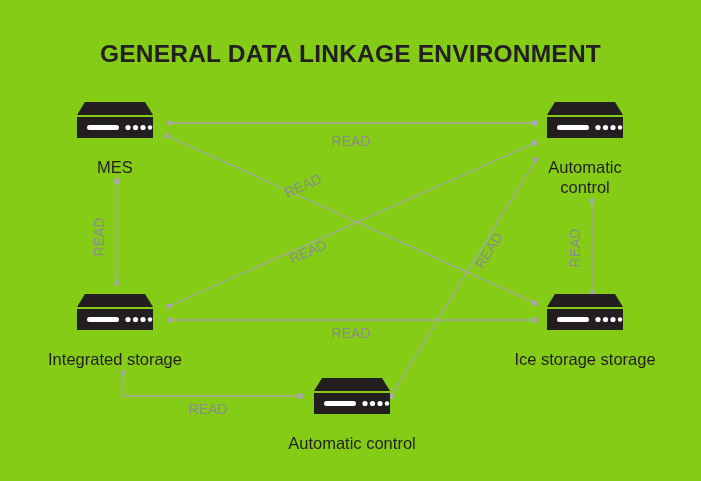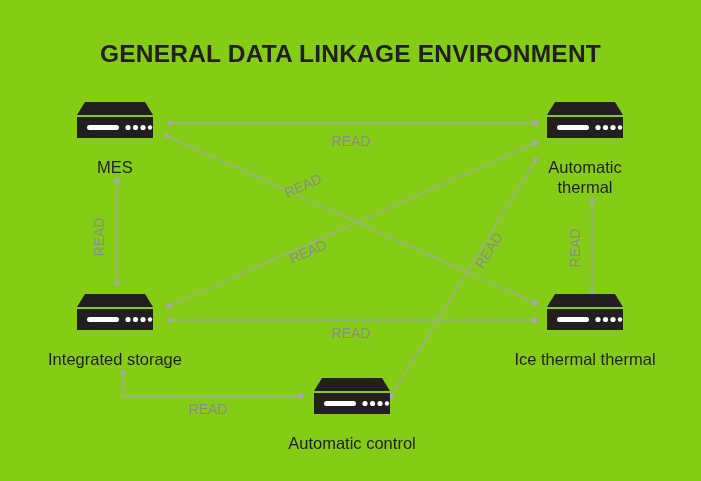--- a/index.html
+++ b/index.html
@@ -152,21 +152,21 @@
         <path d="M 10 1 L 70 1 L 78 14 L 2 14 Z" fill="#231f20"></path>
         <rect x="2" y="16" width="76" height="21" fill="#231f20"></rect>
         <rect x="12" y="24" width="32" height="5" rx="2.5" fill="#ffffff"></rect>
         <circle cx="53" cy="26.5" r="2.6" fill="#ffffff"></circle>
         <circle cx="60.5" cy="26.5" r="2.6" fill="#ffffff"></circle>
         <circle cx="68" cy="26.5" r="2.6" fill="#ffffff"></circle>
         <circle cx="75" cy="26.5" r="2.2" fill="#ffffff"></circle>
       </svg>
     </span>
     <span class="node-label">Automatic
-thermal</span>
+control</span>
   </div>
 
   <div class="node" style="left:30px; top:293px;">
     <span class="icon-wrap">
       <svg width="80" height="38" viewBox="0 0 80 38">
         <path d="M 10 1 L 70 1 L 78 14 L 2 14 Z" fill="#231f20"></path>
         <rect x="2" y="16" width="76" height="21" fill="#231f20"></rect>
         <rect x="12" y="24" width="32" height="5" rx="2.5" fill="#ffffff"></rect>
         <circle cx="53" cy="26.5" r="2.6" fill="#ffffff"></circle>
         <circle cx="60.5" cy="26.5" r="2.6" fill="#ffffff"></circle>
@@ -182,21 +182,21 @@
       <svg width="80" height="38" viewBox="0 0 80 38">
         <path d="M 10 1 L 70 1 L 78 14 L 2 14 Z" fill="#231f20"></path>
         <rect x="2" y="16" width="76" height="21" fill="#231f20"></rect>
         <rect x="12" y="24" width="32" height="5" rx="2.5" fill="#ffffff"></rect>
         <circle cx="53" cy="26.5" r="2.6" fill="#ffffff"></circle>
         <circle cx="60.5" cy="26.5" r="2.6" fill="#ffffff"></circle>
         <circle cx="68" cy="26.5" r="2.6" fill="#ffffff"></circle>
         <circle cx="75" cy="26.5" r="2.2" fill="#ffffff"></circle>
       </svg>
     </span>
-    <span class="node-label">Ice thermal thermal</span>
+    <span class="node-label">Ice storage storage</span>
   </div>
 
   <div class="node" style="left:267px; top:377px;">
     <span class="icon-wrap">
       <svg width="80" height="38" viewBox="0 0 80 38">
         <path d="M 10 1 L 70 1 L 78 14 L 2 14 Z" fill="#231f20"></path>
         <rect x="2" y="16" width="76" height="21" fill="#231f20"></rect>
         <rect x="12" y="24" width="32" height="5" rx="2.5" fill="#ffffff"></rect>
         <circle cx="53" cy="26.5" r="2.6" fill="#ffffff"></circle>
         <circle cx="60.5" cy="26.5" r="2.6" fill="#ffffff"></circle>

